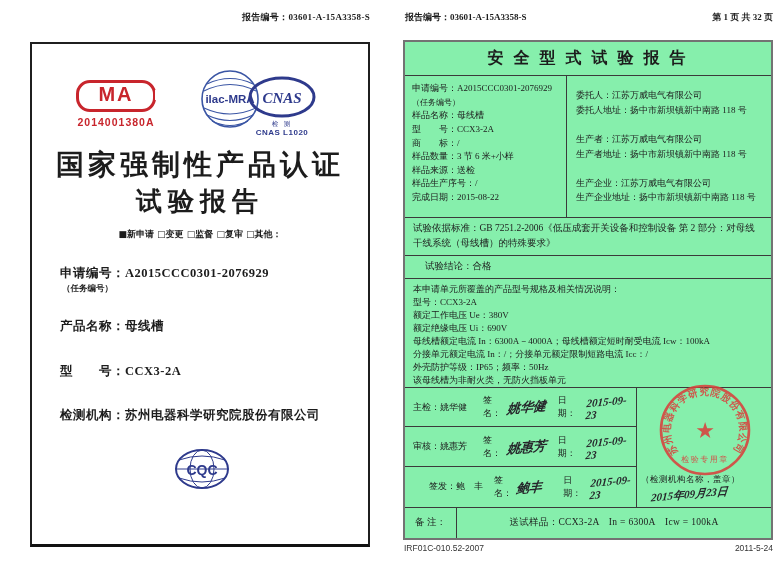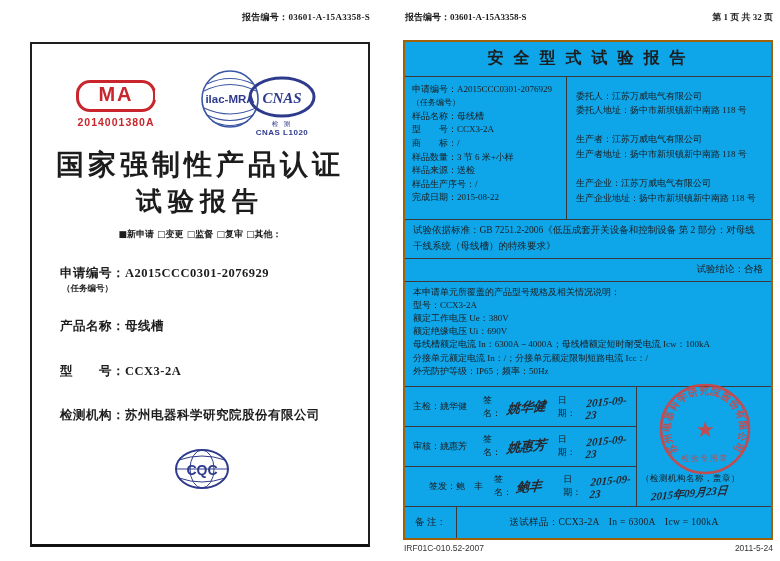--- a/index.html
+++ b/index.html
@@ -34,32 +34,32 @@
                 font-family:"DejaVu Sans",sans-serif; font-size:9px; font-weight:bold; }
   .field { position:absolute; left:28px; font-size:12.5px; font-weight:bold; letter-spacing:.5px; }
   .field-note { position:absolute; left:30px; font-size:8.5px; font-weight:bold; }
   .logo-cqc { position:absolute; left:142px; top:404px; width:56px; height:42px; }
 
   
   .rp-header-left { position:absolute; left:405px; top:11px; font-size:9px; font-weight:bold; }
   .rp-header-right { position:absolute; left:603px; top:11px; width:170px; text-align:right;
                      font-size:9px; font-weight:bold; }
   .page-right { position:absolute; left:403px; top:40px; width:370px; height:500px;
-                border:2px solid #a16207; background:#0ea5e9; display:flex; flex-direction:column; }
+                border:2px solid #737373; background:#86efac; display:flex; flex-direction:column; }
   .rt-title { height:36px; border-bottom:1px solid #3a3a3a; display:flex; align-items:center;
               justify-content:center; font-size:16px; font-weight:bold; letter-spacing:3px; }
   .rt-info { height:149px; border-bottom:1px solid #3a3a3a; display:flex; }
   .rt-info-left { width:162px; border-right:1px solid #3a3a3a; padding:6px 6px 0 7px; }
   .rt-info-left div { font-size:9px; line-height:13.6px; white-space:nowrap; }
   .rt-info-left div.note { font-size:8px; }
   .rt-info-right { flex:1; padding:12px 6px 0 9px; }
   .rt-info-right div { font-size:9px; line-height:14.6px; min-height:14.6px; white-space:nowrap; }
   .rt-standard { height:40px; border-bottom:1px solid #3a3a3a; padding:3px 8px 0 8px;
                  font-size:9.5px; line-height:15.5px; }
-  .rt-conclusion { height:24px; border-bottom:1px solid #3a3a3a; padding:4px 8px 0 12px; font-size:9.5px;text-align:right; }
+  .rt-conclusion { height:24px; border-bottom:1px solid #3a3a3a; padding:4px 8px 0 20px; font-size:9.5px; }
   .rt-desc { height:109px; border-bottom:1px solid #3a3a3a; padding:4px 8px 0 8px; }
   .rt-desc div { font-size:9px; line-height:13.1px; white-space:nowrap; }
   .rt-sign { height:120px; border-bottom:1px solid #3a3a3a; display:flex; }
   .sig-col { width:232px; border-right:1px solid #3a3a3a; display:flex; flex-direction:column; }
   .sig-row { height:40px; border-bottom:1px solid #3a3a3a; display:flex; align-items:center;
              padding-left:8px; font-size:9px; position:relative; }
   .sig-row:last-child { border-bottom:none;padding-left:24px; }
   .sig-role { width:72px; }
   .sig-label { }
   .handwrite { font-style:italic; color:#26262b; transform:rotate(-5deg) skewX(-10deg);
@@ -183,20 +183,21 @@
     <div class="rt-conclusion">试验结论：合格</div>
 
     <div class="rt-desc">
       <div>本申请单元所覆盖的产品型号规格及相关情况说明：</div>
       <div>型号：CCX3-2A</div>
       <div>额定工作电压 Ue：380V</div>
       <div>额定绝缘电压 Ui：690V</div>
       <div>母线槽额定电流 In：6300A－4000A；母线槽额定短时耐受电流 Icw：100kA</div>
       <div>分接单元额定电流 In：/；分接单元额定限制短路电流 Icc：/</div>
       <div>外壳防护等级：IP65；频率：50Hz</div>
+      <div>该母线槽为非耐火类，无防火挡板单元</div>
     </div>
 
     <div class="rt-sign">
       <div class="sig-col">
 
         <div class="sig-row">
           <span class="sig-role">主检：姚华健</span>
           <span class="sig-label">签名：</span>
           <span class="handwrite sig-script">姚华健</span>
           <span class="sig-label">日期：</span>

